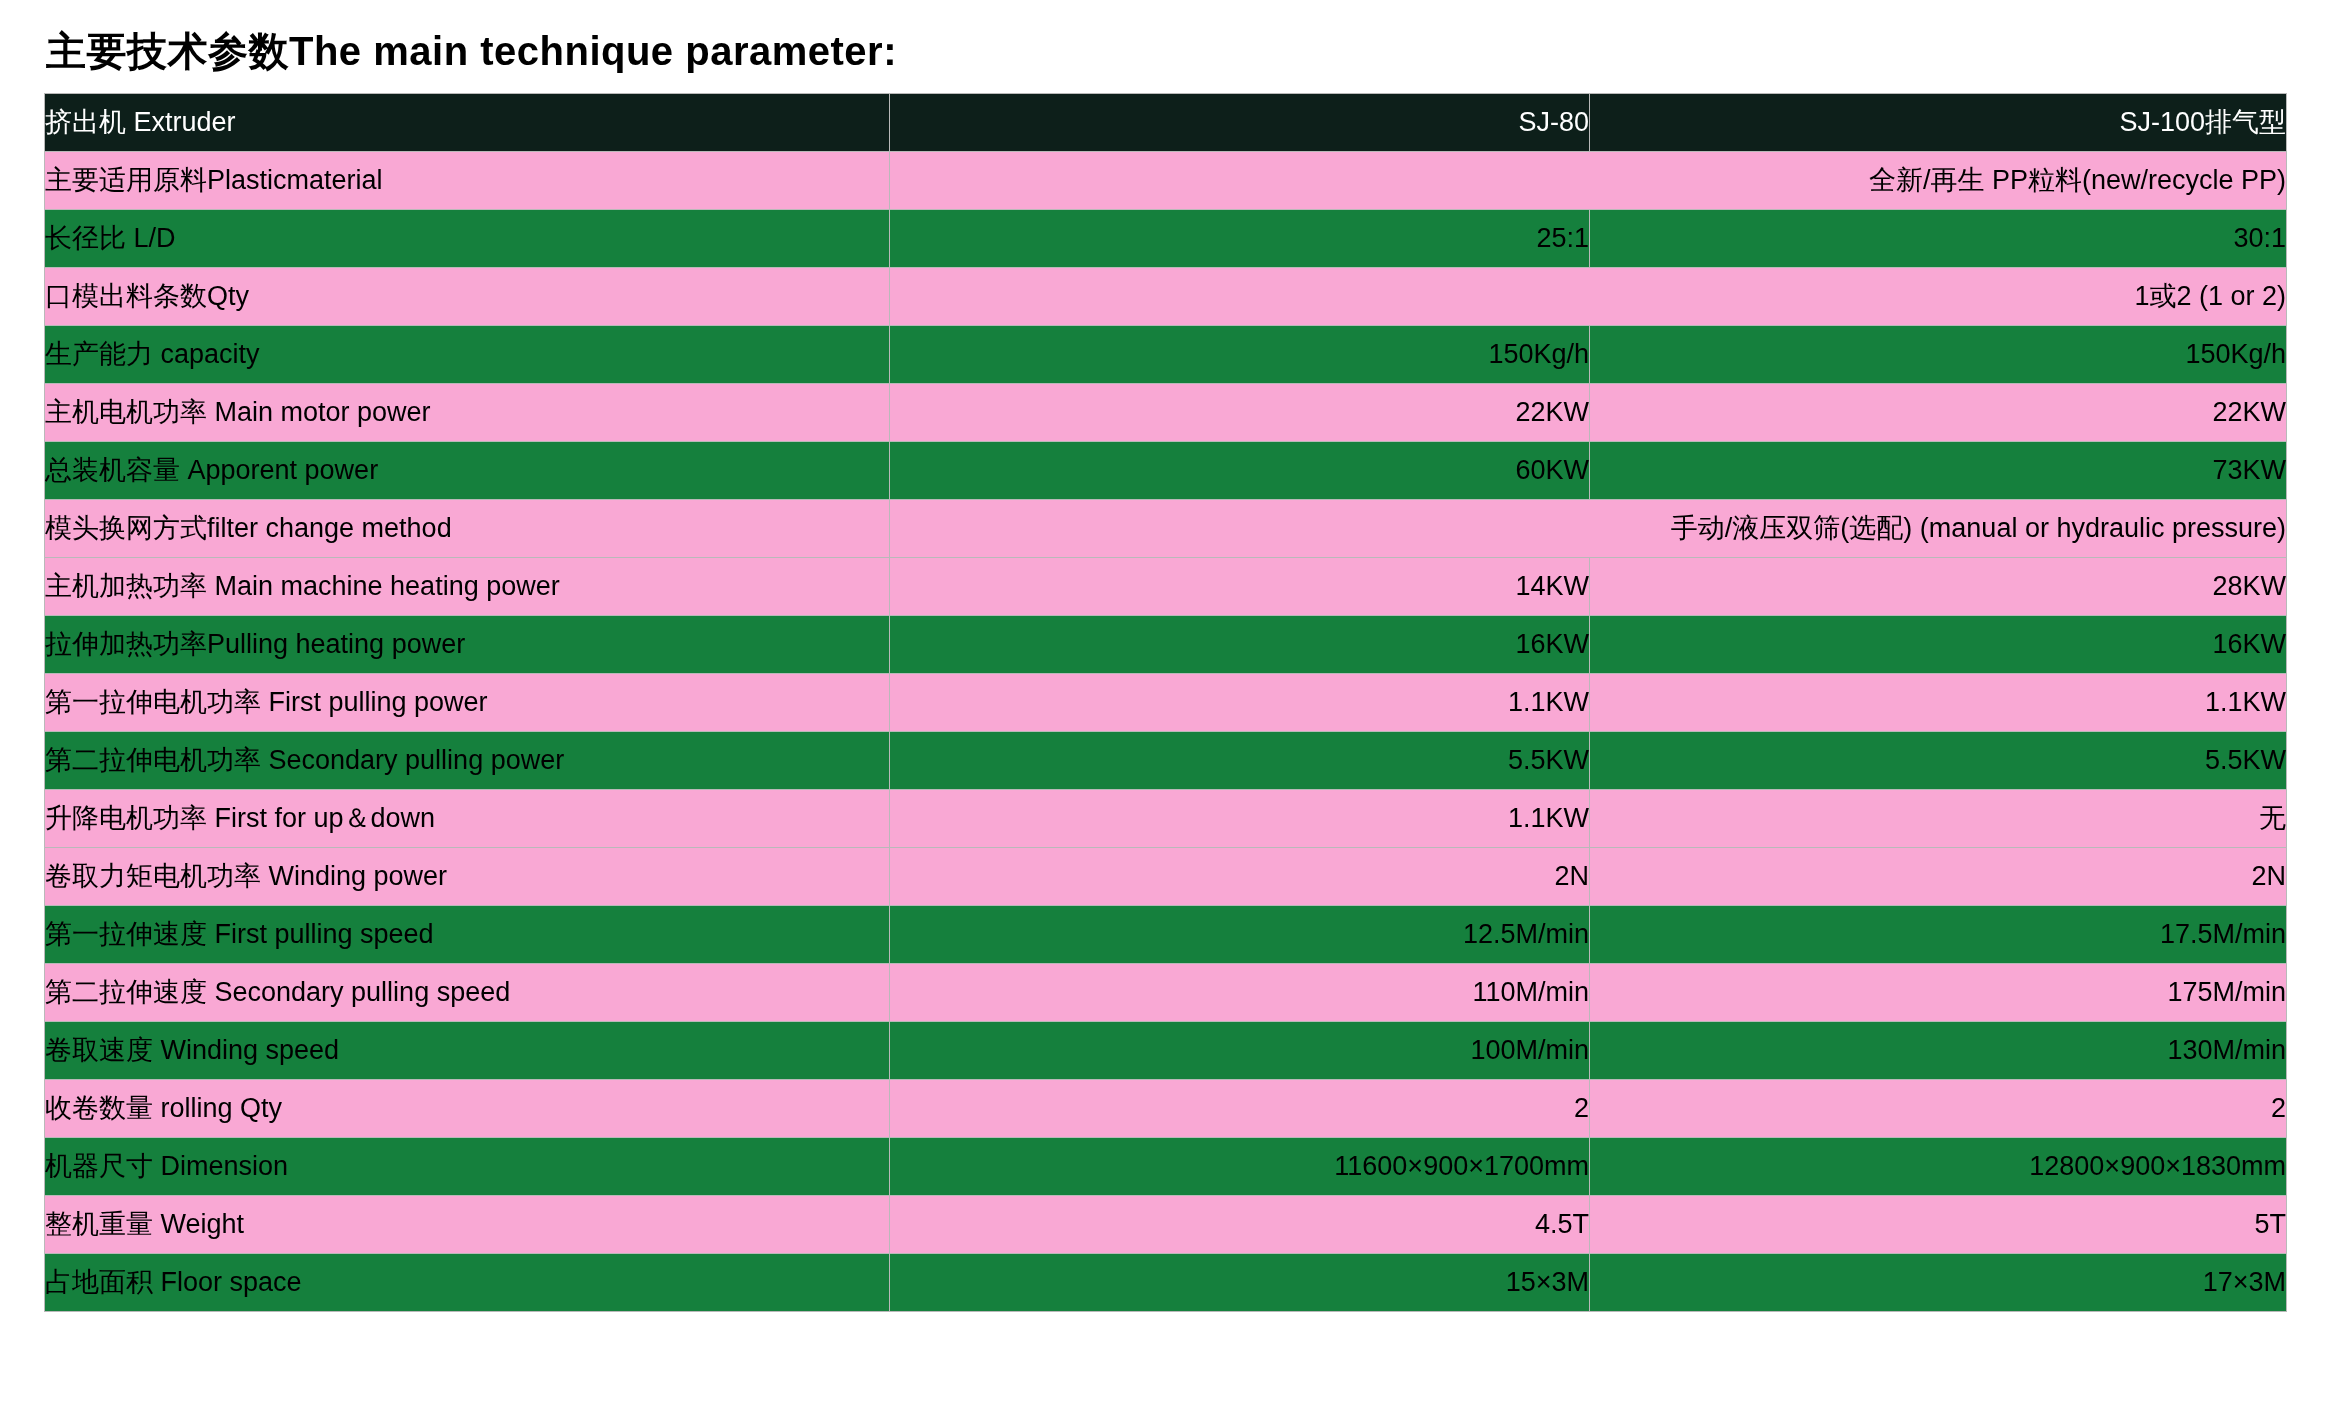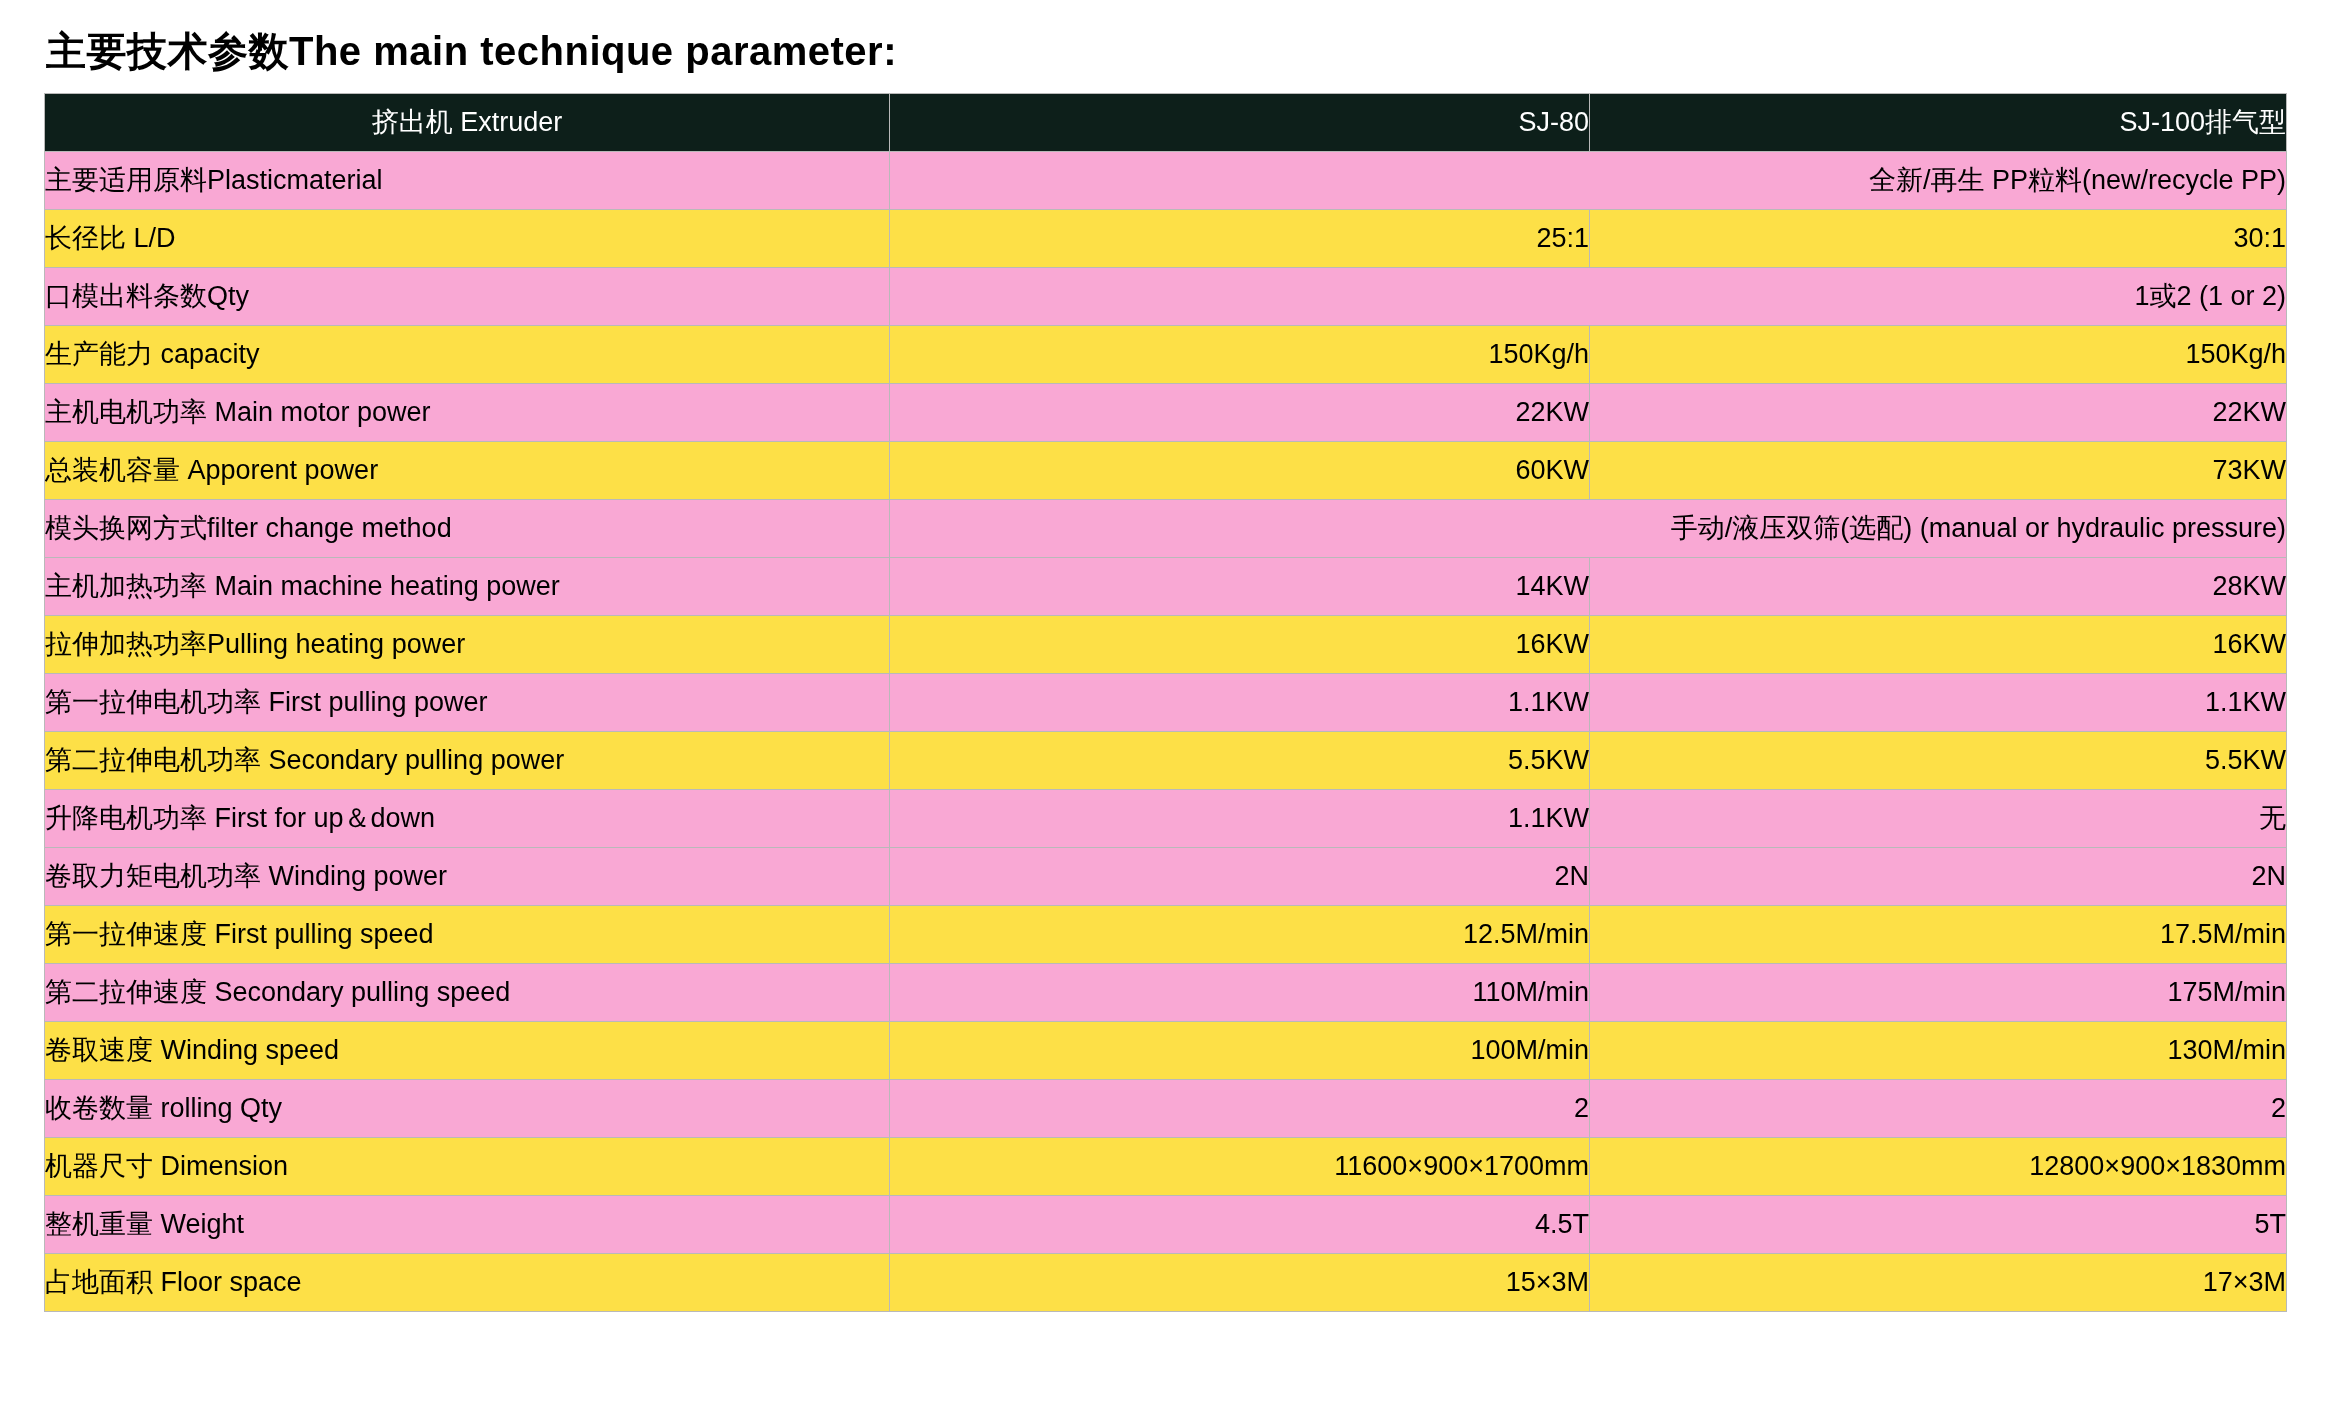--- a/index.html
+++ b/index.html
@@ -51,24 +51,24 @@
   .val-cell {
     text-align: right;
   }
   thead th {
     background: #0d1f1a;
     color: #ffffff;
     border-color: #0d1f1a;
     font-size: 29px;
   }
   thead th.label-cell {
-    text-align: center;
+    text-align: left;
   }
   tr.alt td {
-    background: #fde047;
+    background: #15803d;
   }
   tr.plain td {
     background: #f9a8d4;
   }
 </style>
 </head>
 <body>
 
 <div class="page">
 

